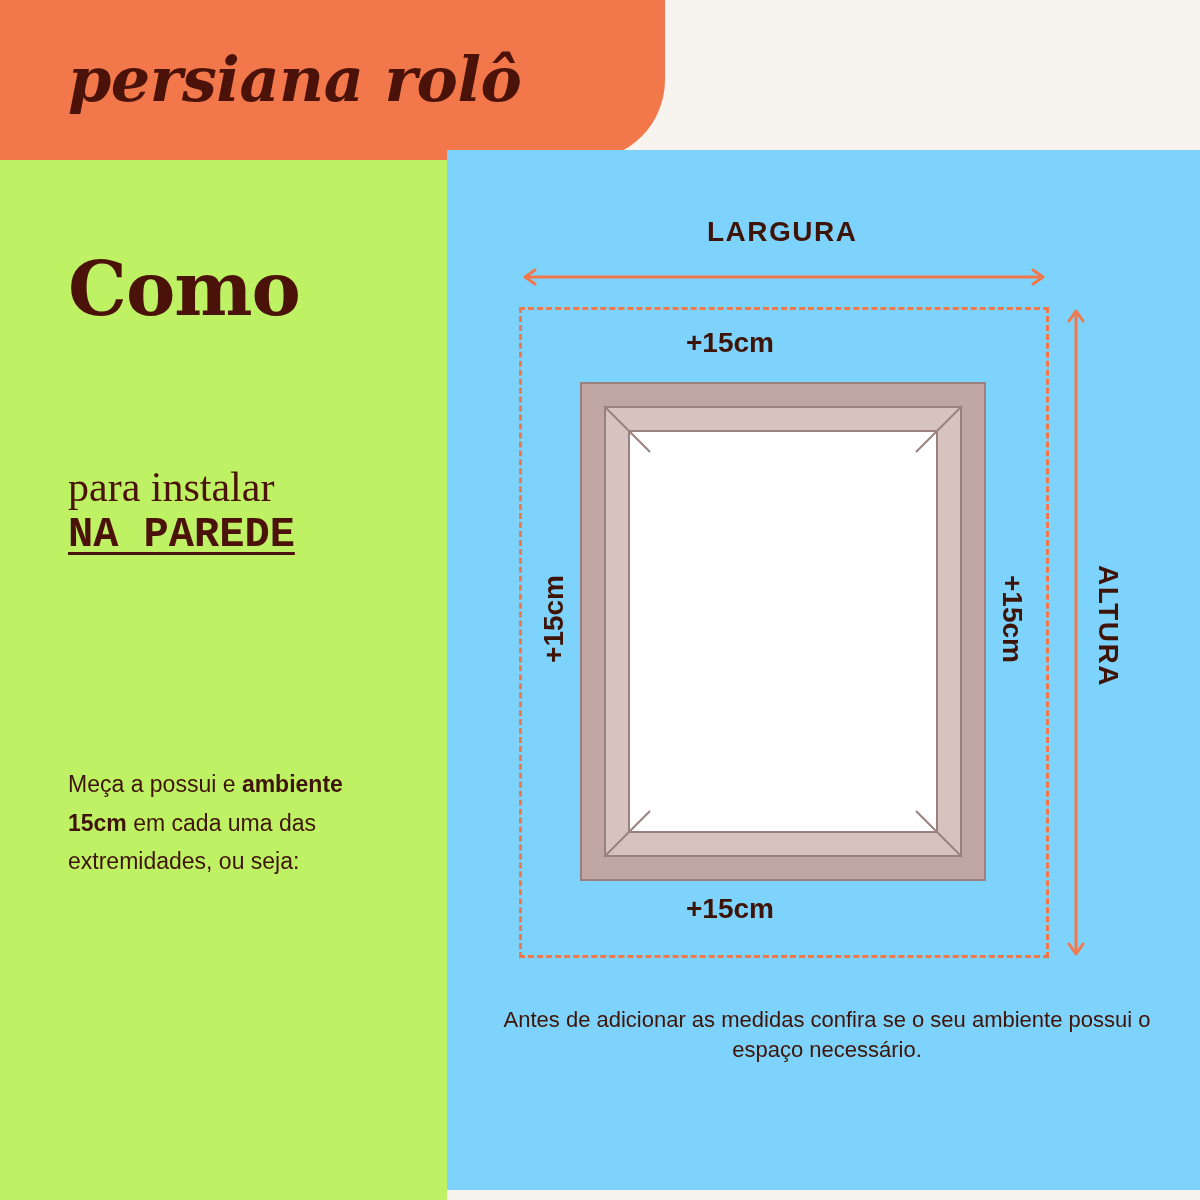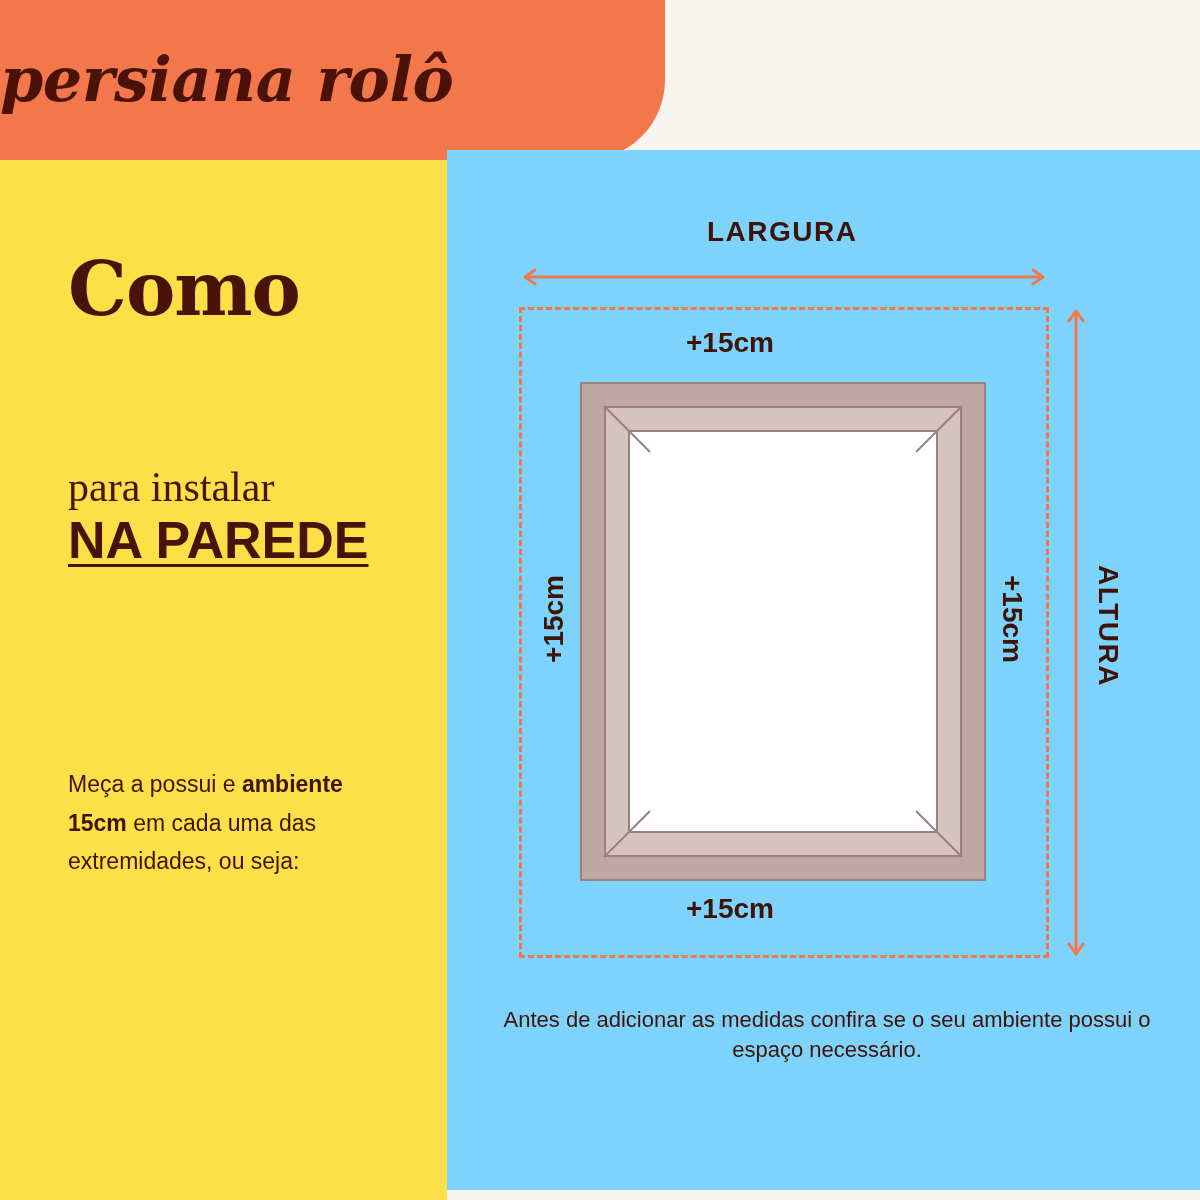--- a/index.html
+++ b/index.html
@@ -20,39 +20,40 @@
     position: absolute;
     left: 0;
     top: 0;
     width: 665px;
     height: 160px;
     background: #f2784b;
     border-bottom-right-radius: 80px;
     display: flex;
     align-items: center;
     box-sizing: border-box;
+    padding-left: 68px;
   }
   .header-title {
     font-family: "DejaVu Serif", serif;
     font-style: italic;
     font-weight: bold;
     font-size: 62px;
     color: #4a1208;
     letter-spacing: -0.5px;
     line-height: 1;
   }
 
   
   .left-panel {
     position: absolute;
     left: 0;
     top: 160px;
     width: 447px;
     height: 1040px;
-    background: #fde047;
+    background: #bef264;
   }
   .left-inner {
     position: absolute;
     left: 68px;
     top: 0;
     width: 360px;
     height: 100%;
   }
   .headline {
     position: absolute;
@@ -71,23 +72,23 @@
     left: 0;
     font-family: Liberation Serif, serif;
     font-size: 42px;
     line-height: 1.05;
     color: #4a1208;
   }
   .sub2 {
     position: absolute;
     top: 353px;
     left: 0;
-    font-family: Liberation Sans, sans-serif;
-    font-weight: bold;
-    font-size: 52px;
+    font-family: Liberation Mono, monospace;
+    font-weight: bold;
+    font-size: 42px;
     line-height: 1.05;
     color: #4a1208;
     text-decoration: underline;
     text-underline-offset: 6px;
     text-decoration-thickness: 3px;
   }
   .body-text {
     position: absolute;
     top: 605px;
     left: 0;

